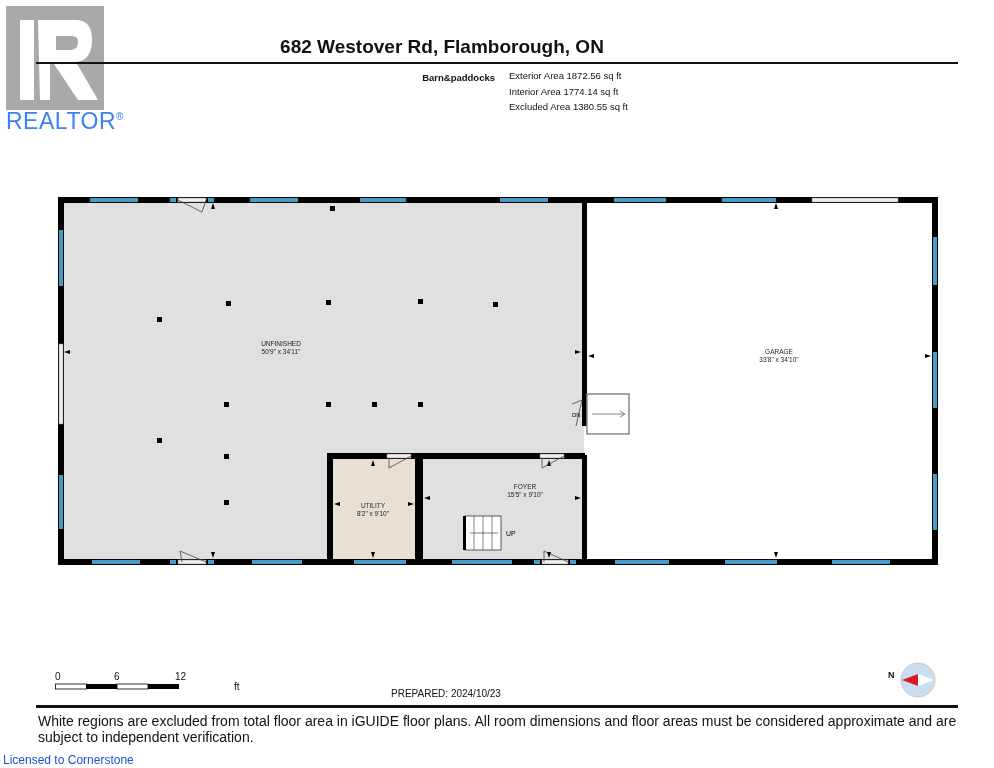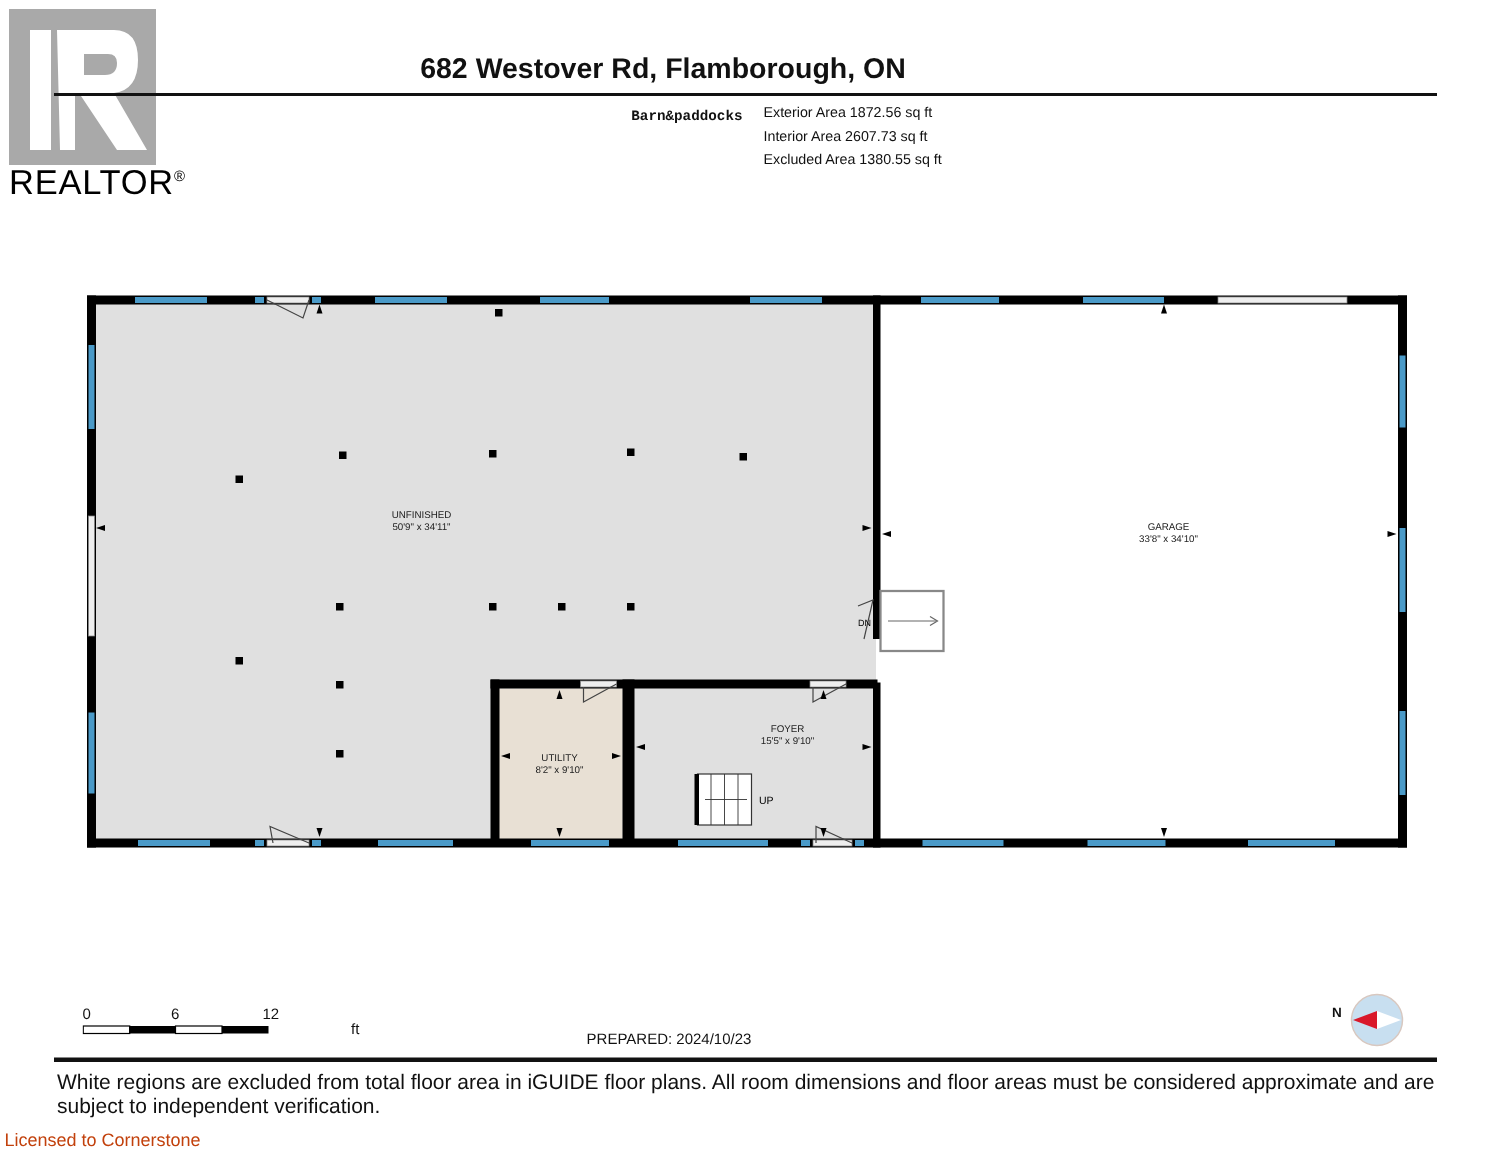--- a/index.html
+++ b/index.html
@@ -1,50 +1,50 @@
 <!DOCTYPE html>
 <html><head>
 <meta charset="utf-8">
 <style>
   html, body { margin:0; padding:0; background:#ffffff; }
   body { width:994px; height:768px; position:relative; overflow:hidden; font-family:"Liberation Sans", sans-serif; color:#111; }
   .abs { position:absolute; }
   .logo { left:6px; top:6px; width:98px; height:104px; }
-  .logo-text { left:6px; top:108px; font-size:23px; color:#000000; letter-spacing:0.5px; }
+  .logo-text { left:6px; top:108px; font-size:23px; color:#3b82f6; letter-spacing:0.5px; }
   .title { left:0; width:884px; top:36px; text-align:center; font-size:19px; font-weight:bold; }
   .rule { left:36px; width:922px; height:2px; background:#111; }
-  .area-label { left:330px; width:165px; top:72px; text-align:right; font-size:9.5px; font-weight:bold;font-family:Liberation Mono, monospace; }
+  .area-label { left:330px; width:165px; top:72px; text-align:right; font-size:9.5px; font-weight:bold; }
   .area-lines { left:509px; top:68px; font-size:9.5px; line-height:15.5px; }
   .plan { left:0; top:0; width:994px; height:768px; }
   .room-label { font-size:6.5px; text-align:center; line-height:8px; color:#222; }
   .scale-lbl { font-size:10px; }
   .prepared { left:0; width:892px; top:688px; text-align:center; font-size:10px; }
   .disclaimer { left:38px; top:713px; font-size:14px; }
-  .licensed { left:3px; top:753px; font-size:12px; color:#c2410c; }
+  .licensed { left:3px; top:753px; font-size:12px; color:#1d4ed8; }
 </style>
 </head>
 <body>
 
 <div class="abs logo">
   <svg width="98" height="104" viewBox="0 0 98 104">
     <rect x="0" y="0" width="98" height="104" fill="#a9a9a9"></rect>
     <rect x="14" y="14" width="14" height="80" fill="#fff"></rect>
     <path d="M32 14 H70 Q86 14 86 34 Q86 54 70 56 L92 94 H72 L48 58 H44 V94 H34 Z" fill="#fff"></path>
     <path d="M50 30 H66 Q72 30 72 36 Q72 44 64 44 H50 Z" fill="#a9a9a9"></path>
   </svg>
 </div>
 <div class="abs logo-text"><span>REALTOR</span><sup style="font-size:10px">®</sup></div>
 
 <div class="abs title">682 Westover Rd, Flamborough, ON</div>
 <div class="abs rule" style="top:62px"></div>
 
 <div class="abs area-label">Barn&amp;paddocks</div>
 <div class="abs area-lines">
   <div>Exterior Area 1872.56 sq ft</div>
-  <div>Interior Area 2607.73 sq ft</div>
+  <div>Interior Area 1774.14 sq ft</div>
   <div>Excluded Area 1380.55 sq ft</div>
 </div>
 
 <svg class="abs plan" width="994" height="768" viewBox="0 0 994 768">
 
   <rect x="62" y="201" width="522" height="360" fill="#e0e0e0"></rect>
   <rect x="331" y="459" width="84" height="102" fill="#e8e0d4"></rect>
   <rect x="423" y="459" width="158" height="102" fill="#e0e0e0"></rect>
   <rect x="587" y="201" width="346" height="360" fill="#ffffff"></rect>
 

